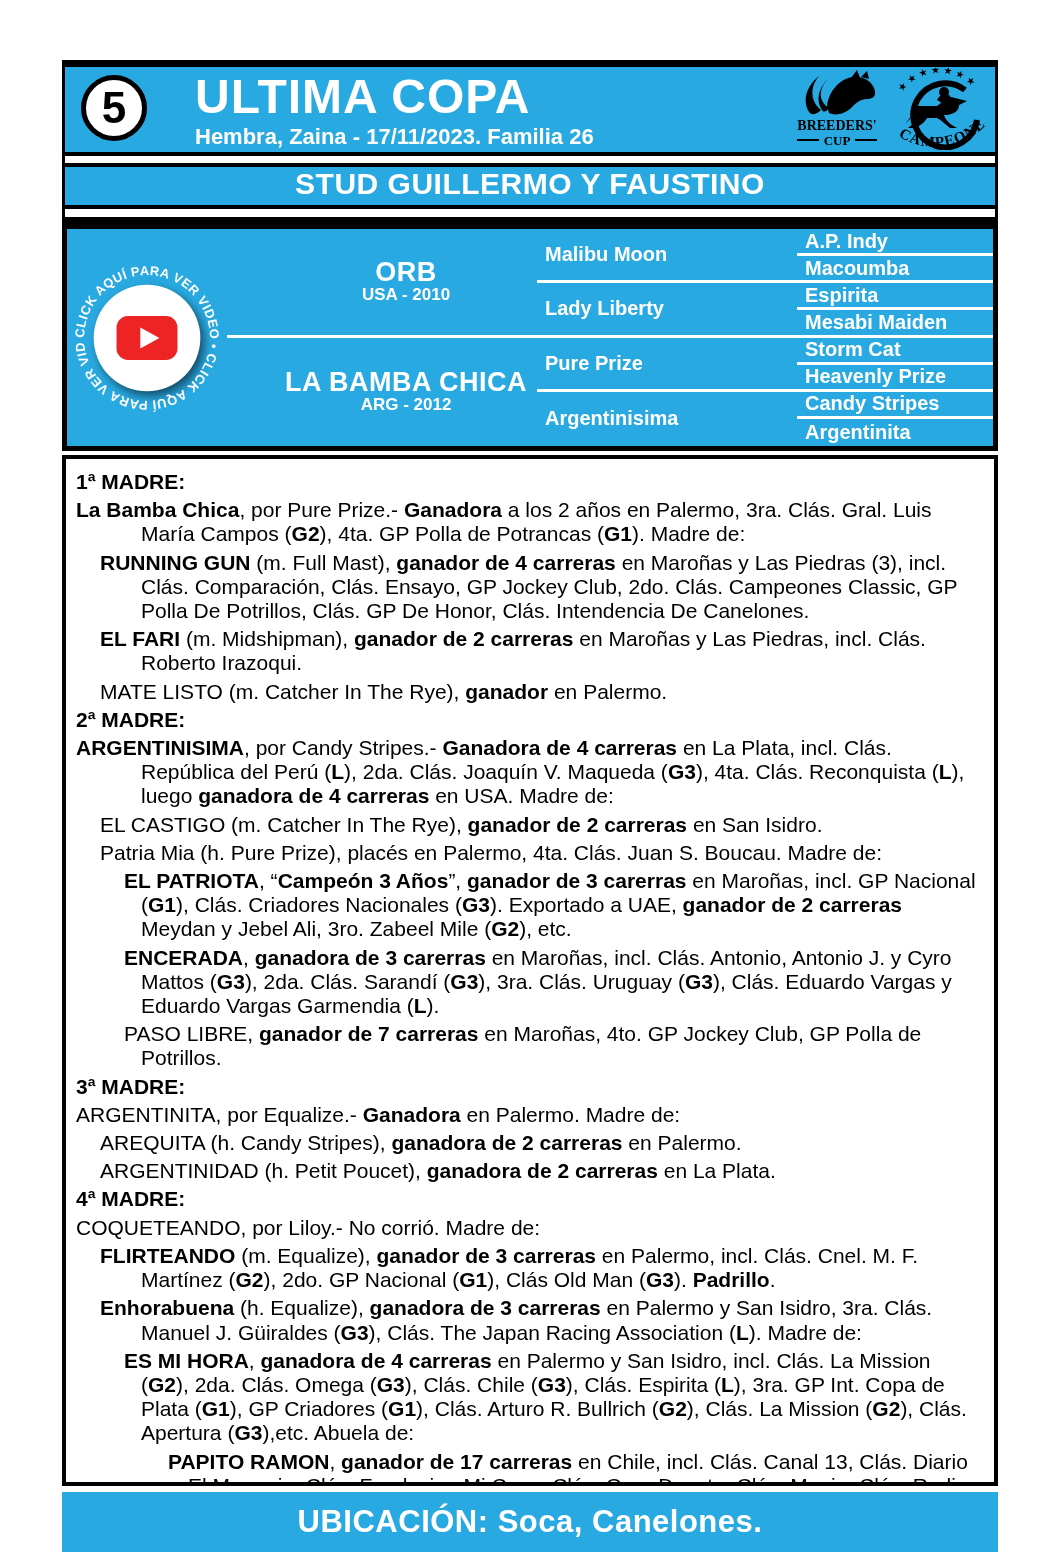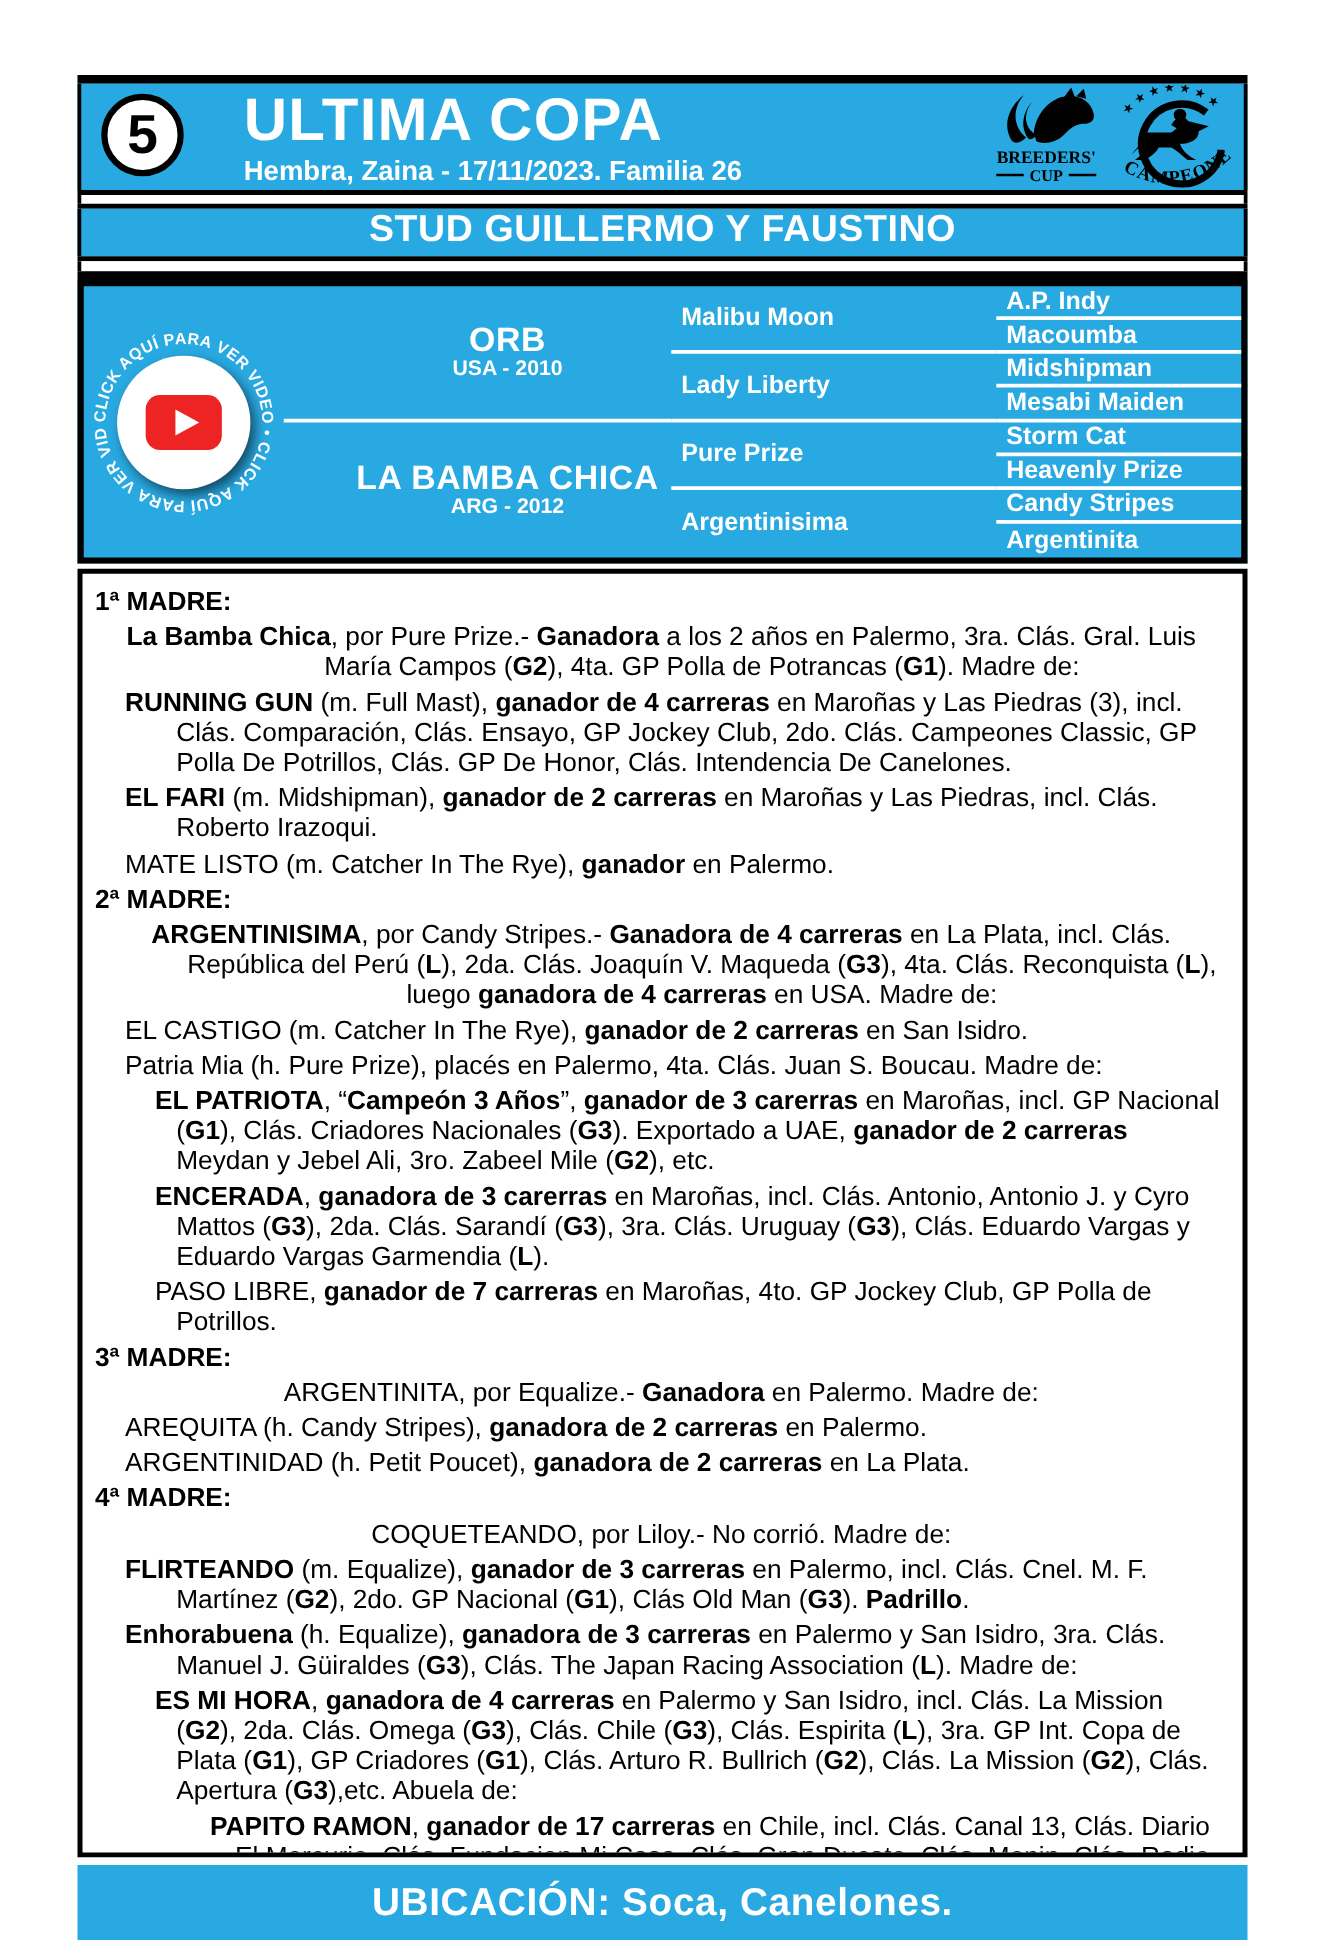--- a/index.html
+++ b/index.html
@@ -67,21 +67,21 @@
 
   
   .body-gap { height:4px; background:#fff; }
   .body-box {
     height:1031px; border:4px solid var(--ink); background:#fff;
     padding:7px 8px 0 6px; overflow:hidden;
   }
   .bp { margin:4px; font-size:21px; line-height:24.2px; color:var(--ink); }
   .b  { font-weight:bold; }
   .h  { font-weight:bold; }
-  .p0  { padding-left:65px;  text-indent:-65px;text-align:center; }
+  .p0  { padding-left:65px;  text-indent:-65px; }
   .p1  { padding-left:65px;  text-indent:-41px; }
   .p1x { padding-left:56px;  text-indent:-34px; }
   .p2  { padding-left:65px;  text-indent:-17px; }
   .p3  { padding-left:112px; text-indent:-20px; }
 
   
   .foot-gap { height:6px; background:#fff; }
   .footer-band {
     height:60px; background:var(--blue); color:#fff; font-weight:bold;
     font-size:31px; display:flex; align-items:center; justify-content:center;
@@ -181,21 +181,21 @@
       <div class="cell subj s1">
         <span class="nm">LA BAMBA CHICA</span>
         <span class="org">ARG - 2012</span>
       </div>
       <div class="cell par pa0 bline">Malibu Moon</div>
       <div class="cell par pa1 bline">Lady Liberty</div>
       <div class="cell par pa2 bline">Pure Prize</div>
       <div class="cell par pa3">Argentinisima</div>
       <div class="cell gp bline" style="grid-area:1/3/2/4">A.P. Indy</div>
       <div class="cell gp bline" style="grid-area:2/3/3/4">Macoumba</div>
-      <div class="cell gp bline" style="grid-area:3/3/4/4">Midshipman</div>
+      <div class="cell gp bline" style="grid-area:3/3/4/4">Espirita</div>
       <div class="cell gp bline" style="grid-area:4/3/5/4">Mesabi Maiden</div>
       <div class="cell gp bline" style="grid-area:5/3/6/4">Storm Cat</div>
       <div class="cell gp bline" style="grid-area:6/3/7/4">Heavenly Prize</div>
       <div class="cell gp bline" style="grid-area:7/3/8/4">Candy Stripes</div>
       <div class="cell gp" style="grid-area:8/3/9/4">Argentinita</div>
     </div>
   </div>
 
   <div class="body-gap"></div>
 

